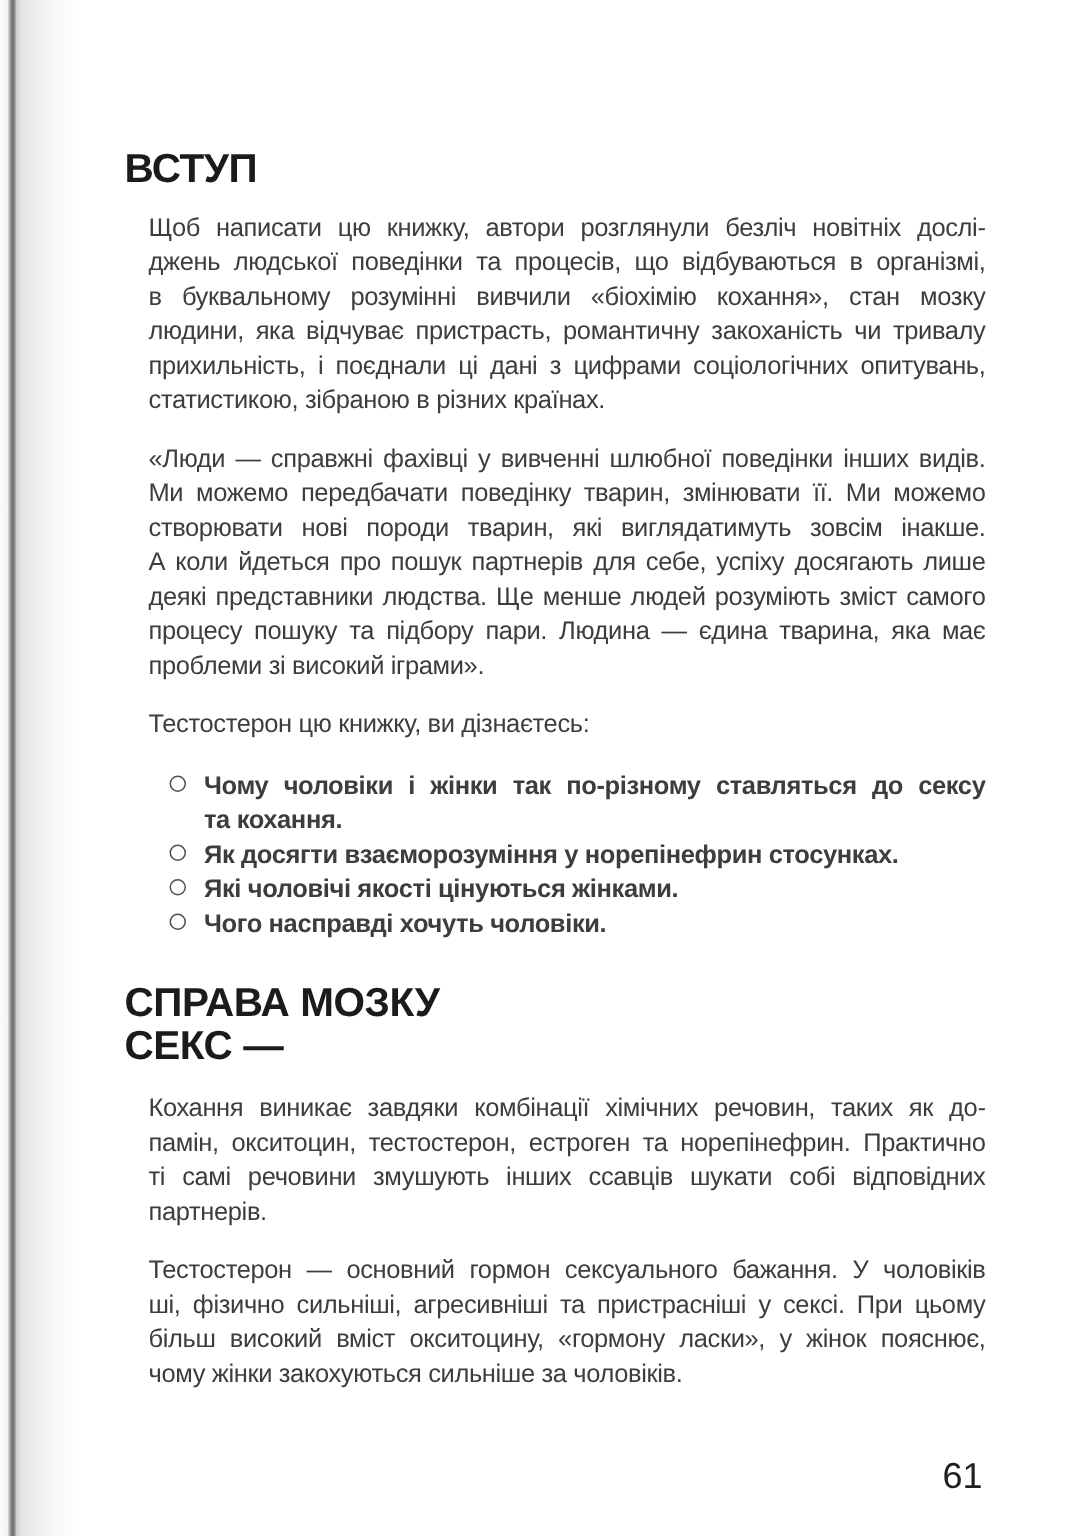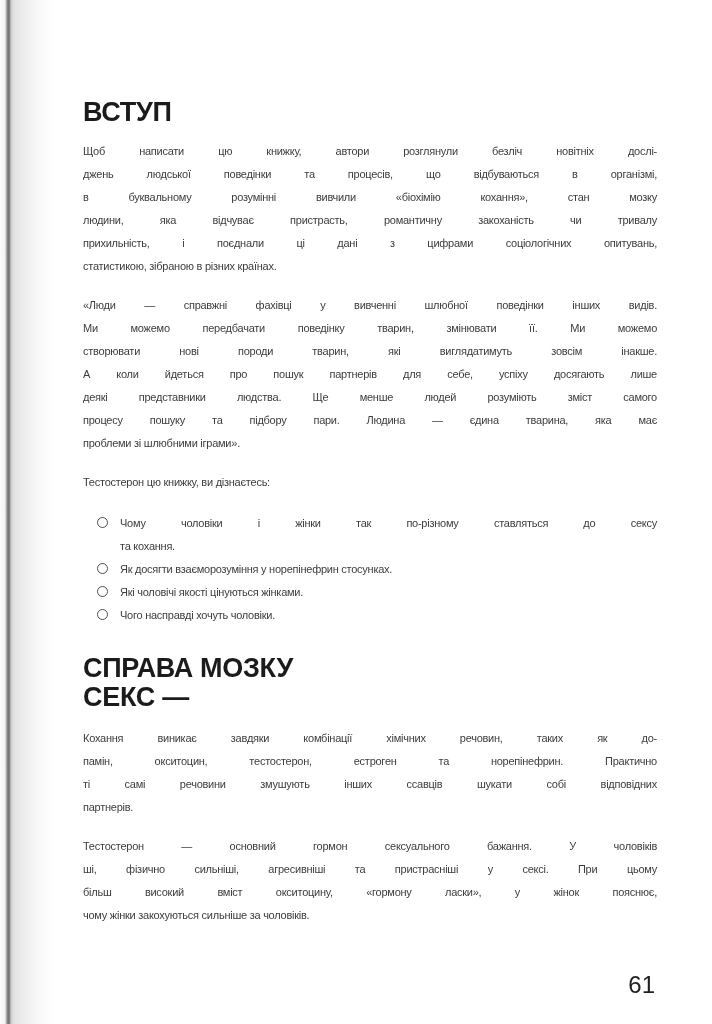--- a/index.html
+++ b/index.html
@@ -45,25 +45,25 @@
     margin: 0 0 13px 0;
   }
   .h2 { margin: 27px 0 15px 0; }
   .h2 .ln {
     font-size: 27px;
     line-height: 29px;
     text-align: left !important;
     text-align-last: left !important;
   }
   .para, .list {
-    font-size: 11px;
+    font-size: 17px;
     line-height: 23px;
     letter-spacing: -0.25px;
     color: var(--text, #3d3d3d);
-    margin: 0 0 16px 0;
+    margin: 0 0 16px 16px;
   }
   .para .ln, .item-lines .ln {
     text-align: justify;
     text-align-last: justify;
   }
   .para .ln.ln-last, .item-lines .ln.ln-last {
     text-align-last: left;
   }
   .intro .ln { text-align: left; text-align-last: left; }
   .list { margin-top: 18px; margin-bottom: 0; }
@@ -75,21 +75,21 @@
   }
   .bullet-circle {
     display: block;
     width: 9px;
     height: 9px;
     margin-top: 5px;
     border: 1.5px solid #4f4f4f;
     border-radius: 50%;
     background: transparent;
   }
-  .item-lines { flex: 1 1 auto; min-width: 0; }
+  .item-lines { flex: 1 1 auto; min-width: 0; font-weight: bold; }
   .page-number {
     position: absolute;
     right: 57px;
     top: 975px;
     font-size: 24px;
     line-height: 20px;
     font-weight: 400;
     color: #1f1f1f;
   }
 </style>
@@ -111,21 +111,21 @@
         <div class="ln ln-last">статистикою, зібраною в різних країнах.</div>
       </div>
 
     <div class="para">
         <div class="ln">«Люди — справжні фахівці у вивченні шлюбної поведінки інших видів.</div>
         <div class="ln">Ми можемо передбачати поведінку тварин, змінювати її. Ми можемо</div>
         <div class="ln">створювати нові породи тварин, які виглядатимуть зовсім інакше.</div>
         <div class="ln">А коли йдеться про пошук партнерів для себе, успіху досягають лише</div>
         <div class="ln">деякі представники людства. Ще менше людей розуміють зміст самого</div>
         <div class="ln">процесу пошуку та підбору пари. Людина — єдина тварина, яка має</div>
-        <div class="ln ln-last">проблеми зі шлюбними іграми».</div>
+        <div class="ln ln-last">проблеми зі високий іграми».</div>
       </div>
 
     <div class="para intro">
       <div class="ln ln-last">Тестостерон цю книжку, ви дізнаєтесь:</div>
     </div>
 
     <div class="list">
       <div class="list-item">
         <span class="bullet">
             <span class="bullet-circle"></span>

